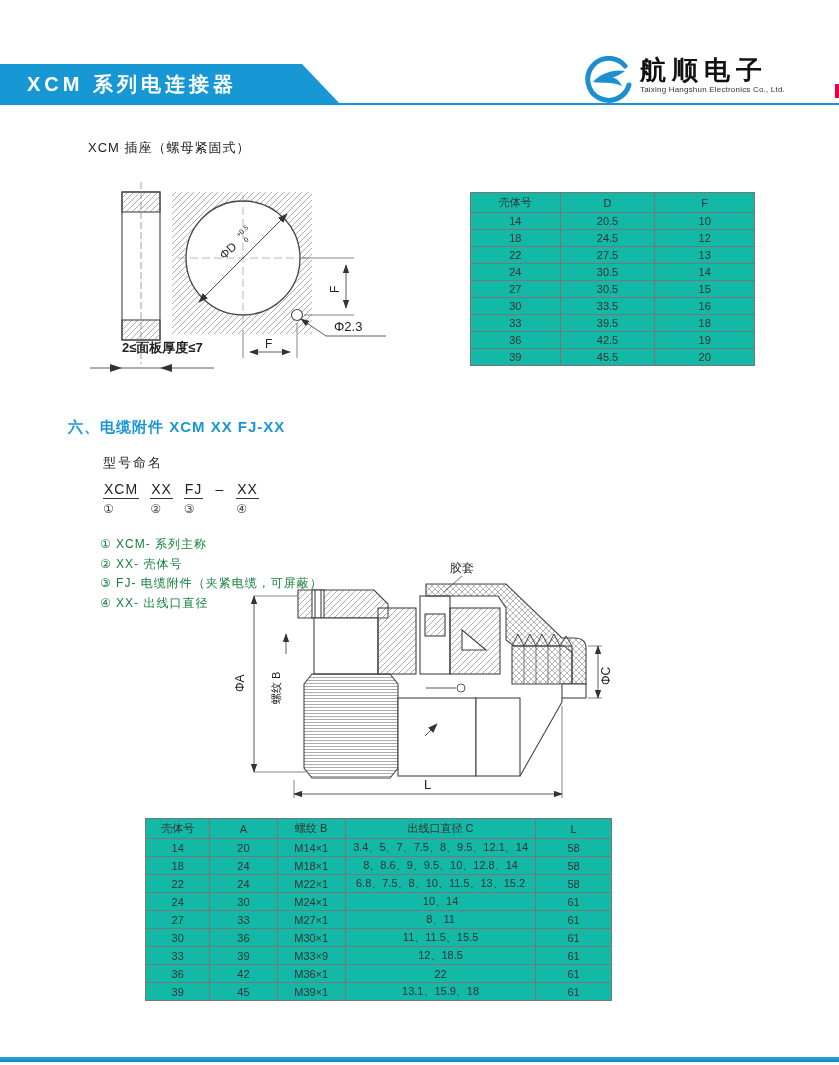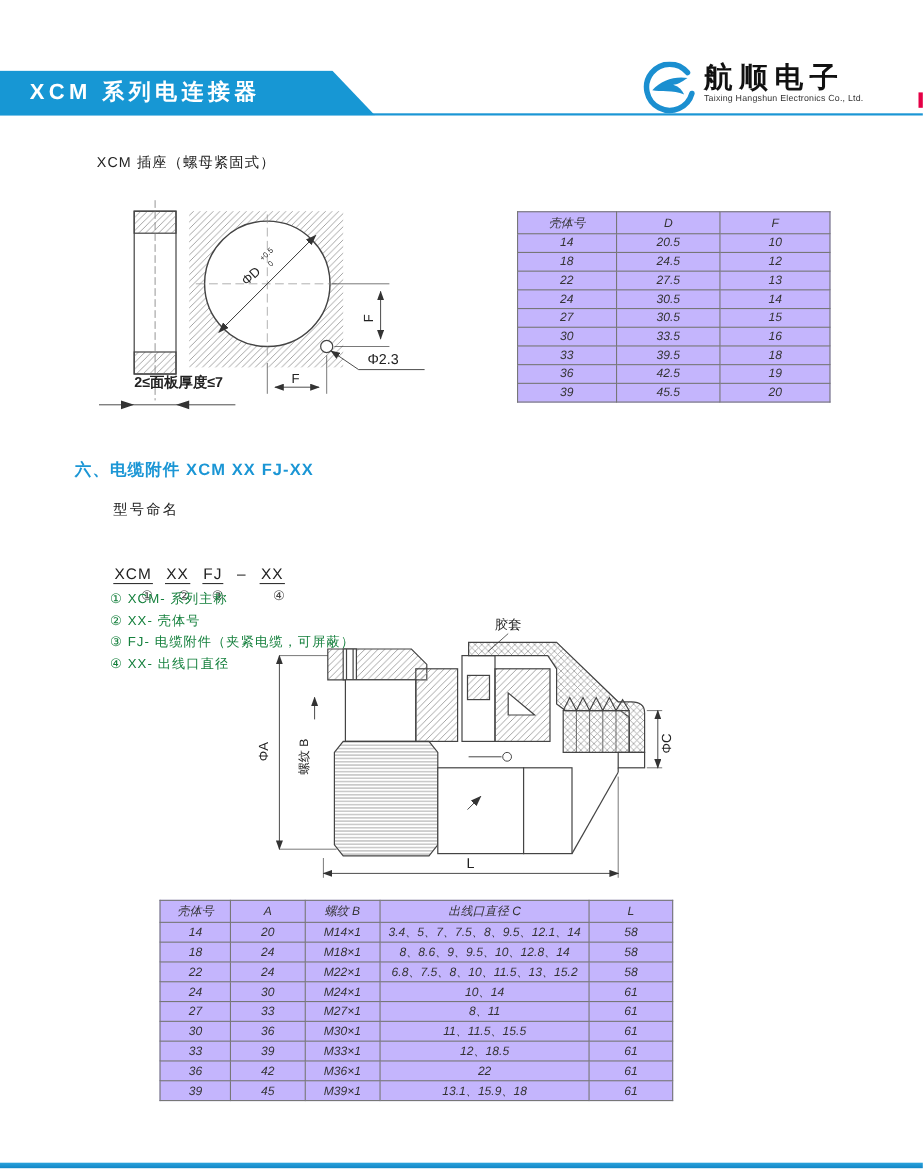--- a/index.html
+++ b/index.html
@@ -28,33 +28,33 @@
     line-height:41px;padding-left:27px;white-space:nowrap;
   }
   .logo{position:absolute;left:584px;top:56px;z-index:2;display:flex;}
   .logo-icon{width:48px;height:48px;margin-right:8px;}
   .logo-name{font-size:26px;font-weight:bold;color:#111;letter-spacing:6px;line-height:28px;white-space:nowrap;}
   .logo-sub{font-size:8px;color:#333;letter-spacing:0.2px;margin-top:1px;white-space:nowrap;}
   .red-mark{position:absolute;right:0;top:84px;width:4px;height:14px;background:#e50046;z-index:3;}
   
   .socket-label{position:absolute;left:88px;top:139px;font-size:13px;color:#222;letter-spacing:1px;}
   .fig1{position:absolute;left:88px;top:178px;width:370px;height:210px;}
-  .tbl{border-collapse:collapse;position:absolute;background:#c4b5fd;font-style:italic;}
+  .tbl{border-collapse:collapse;position:absolute;background:#14b8a6;}
   .tbl th,.tbl td{border:1px solid var(--tbl);text-align:center;font-weight:normal;font-size:11px;color:#333;padding:0 2px;}
   #table1{left:470px;top:192px;width:285px;}
   #table1 th{height:20px;}
   #table1 td{height:17px;}
   #table1 th:nth-child(1),#table1 td:nth-child(1){width:90px;}
   #table1 th:nth-child(2),#table1 td:nth-child(2){width:95px;}
   #table1 th:nth-child(3),#table1 td:nth-child(3){width:100px;}
   
   .cable-title{position:absolute;left:68px;top:418px;font-size:15px;font-weight:bold;color:var(--accent);letter-spacing:1px;}
   .naming-label{position:absolute;left:103px;top:454px;font-size:13px;letter-spacing:2px;}
   .model-code{position:absolute;left:103px;top:481px;display:flex;align-items:flex-start;}
-  .mc-group{display:flex;flex-direction:column;align-items:flex-end;margin-right:11px;margin-top:32px;}
+  .mc-group{display:flex;flex-direction:column;align-items:flex-start;margin-right:11px;}
   .mc-label{font-size:14px;letter-spacing:1px;color:#222;padding:0 1px 1px 1px;}
   .mc-label.u{border-bottom:1.2px solid #333;}
   .mc-num{font-size:12px;color:#444;margin-top:3px;}
   .legend{position:absolute;left:100px;top:535px;font-size:12px;color:#15803d;}
   .legend div{line-height:19.5px;letter-spacing:1px;}
   .fig2{position:absolute;left:228px;top:556px;width:385px;height:250px;}
   
   #table2{left:145px;top:818px;width:467px;}
   #table2 th{height:20px;}
   #table2 td{height:18px;}
@@ -322,21 +322,21 @@
       <tr>
         <td>30</td>
         <td>36</td>
         <td>M30×1</td>
         <td>11、11.5、15.5</td>
         <td>61</td>
       </tr>
       <tr>
         <td>33</td>
         <td>39</td>
-        <td>M33×1</td>
+        <td>M33×9</td>
         <td>12、18.5</td>
         <td>61</td>
       </tr>
       <tr>
         <td>36</td>
         <td>42</td>
         <td>M36×1</td>
         <td>22</td>
         <td>61</td>
       </tr>

